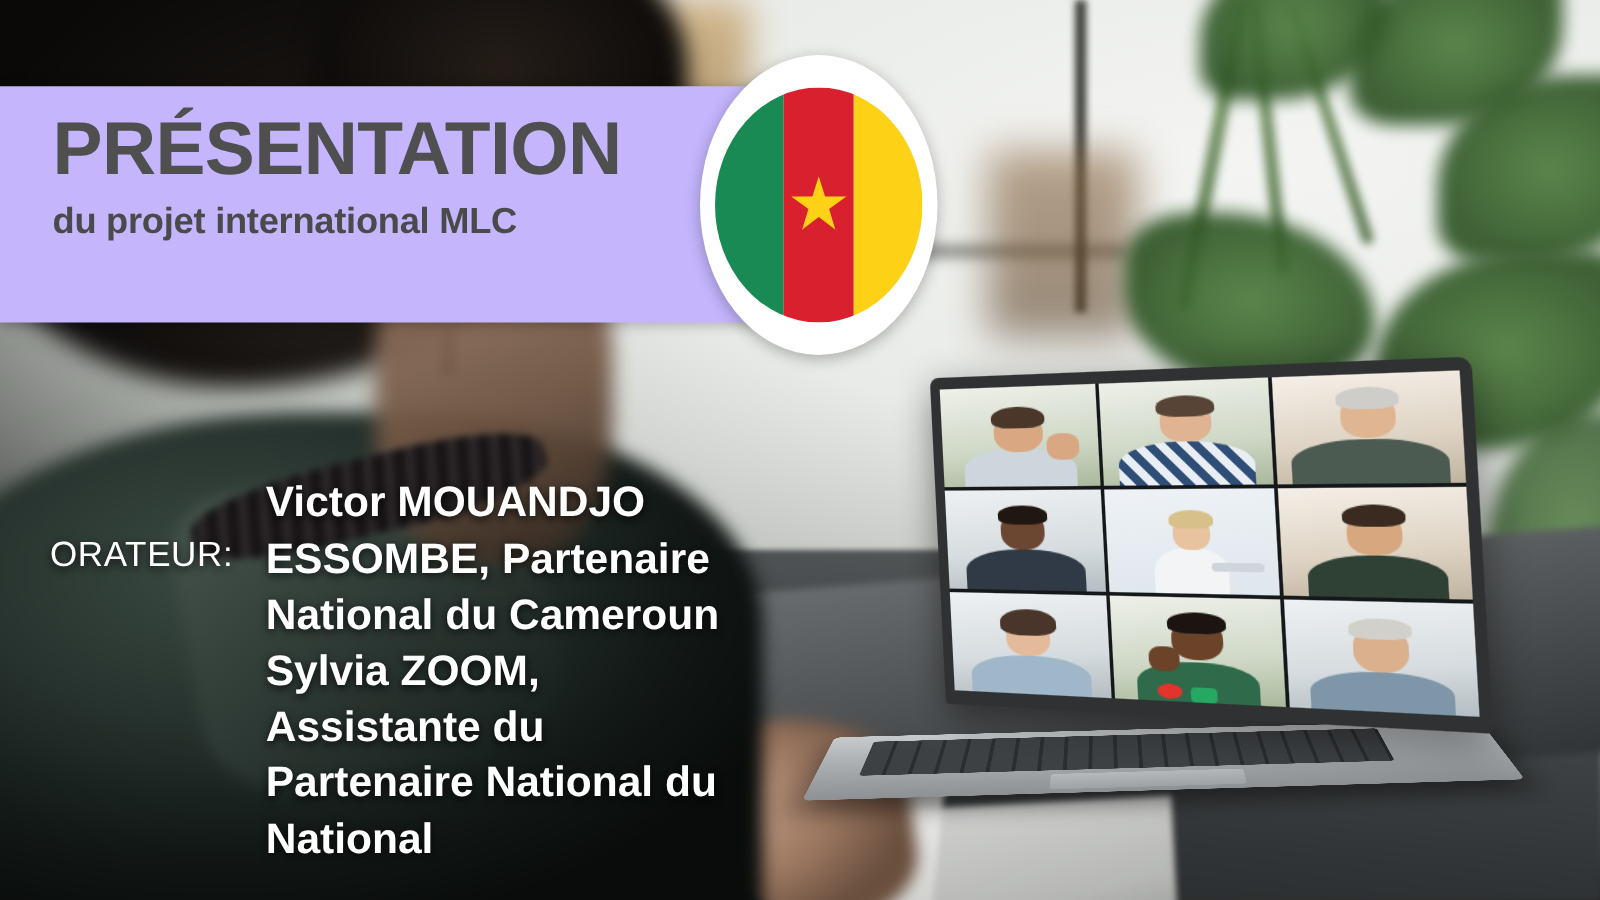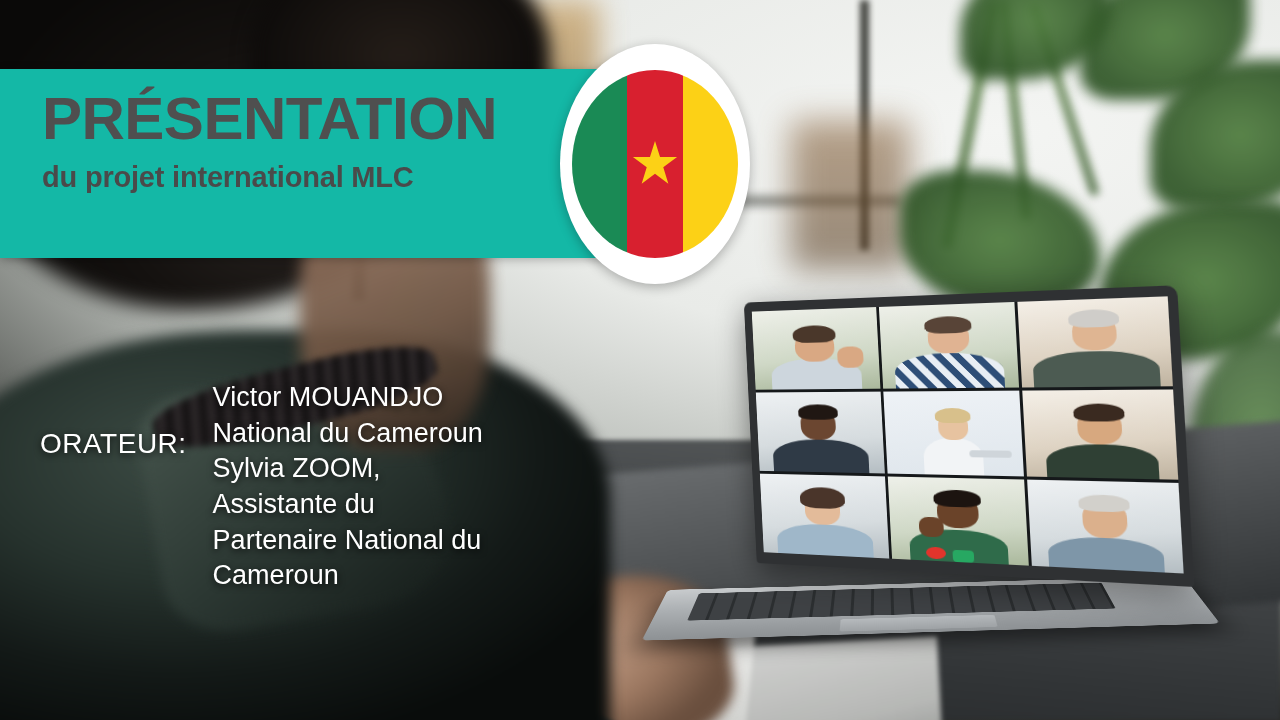--- a/index.html
+++ b/index.html
@@ -194,21 +194,21 @@
   }
   .trackpad {
     position: absolute; left: 182px; top: 74px; width: 150px; height: 24px;
     background: linear-gradient(180deg, #b6babd, #9ea2a5);
     border-radius: 3px;
   }
 
   
   .header-panel {
     position: absolute; left: 0; top: 69px; width: 712px; height: 189px;
-    background: #14b8a6;
+    background: #c4b5fd;
     border-radius: 0 22px 22px 0;
     box-shadow: 0 2px 10px rgba(0,0,0,.25);
   }
   .flag-bubble {
     position: absolute; left: 560px; top: 44px;
     width: 190px; height: 240px;
     background: #ffffff;
     border-radius: 50%;
     box-shadow: 0 3px 12px rgba(0,0,0,.28);
   }
@@ -264,21 +264,21 @@
   .speaker-row {
     position: absolute; left: 40px; top: 380px; width: 700px;
     display: flex; align-items: flex-start; gap: 26px;
     color: #fff;
     text-shadow: 0 2px 7px rgba(0,0,0,.8);
   }
   .speaker-label {
     font-size: 28px; font-weight: 400; letter-spacing: .5px;
     padding-top: 48px; white-space: nowrap;
   }
-  .speaker-names { font-size: 27px; font-weight: 400; line-height: 1.32; }
+  .speaker-names { font-size: 34px; font-weight: 700; line-height: 1.32; }
   .speaker-names div { white-space: nowrap; }
 </style>
 </head>
 <body>
 
 <div class="stage">
 
   <div class="photo">
     <div class="bg-wall"></div>
     <div class="win-bar v1"></div>
@@ -410,21 +410,22 @@
       <div class="star" id="flagstar" style="background: rgb(252, 209, 22);"></div>
     </div>
   </div>
 
 
 
   <div class="speaker-row">
     <span class="speaker-label">ORATEUR:</span>
     <div class="speaker-names" id="speaker-names">
         <div>Victor MOUANDJO</div>
+        <div>ESSOMBE, Partenaire</div>
         <div>National du Cameroun</div>
         <div>Sylvia ZOOM,</div>
         <div>Assistante du</div>
         <div>Partenaire National du</div>
-        <div>Cameroun</div>
+        <div>National</div>
       </div>
   </div>
 
 </div>
 
 </body></html>

